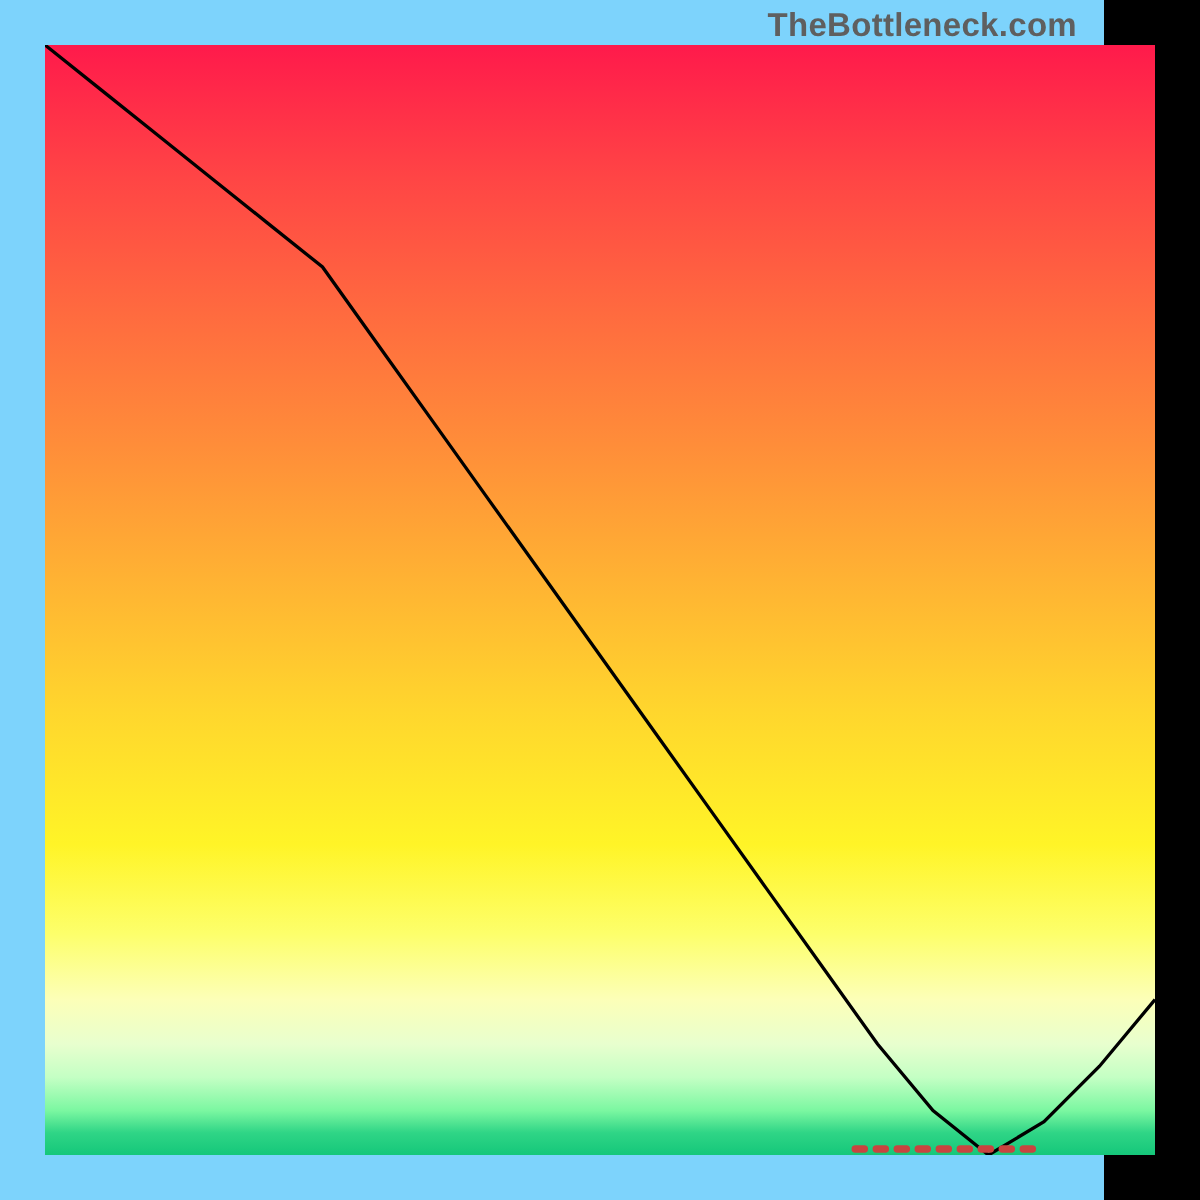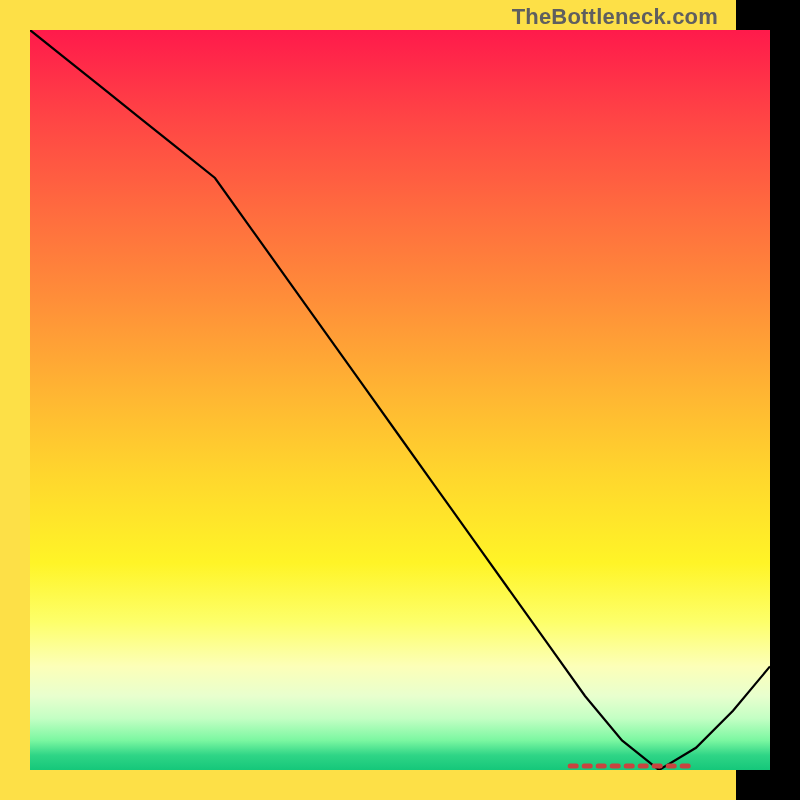--- a/index.html
+++ b/index.html
@@ -8,21 +8,21 @@
     width: 800px;
     height: 800px;
     background: #000;
     overflow: hidden;
     font-family: Arial, Helvetica, sans-serif;
   }
   .frame {
     position: relative;
     width: 736px;
     height: 800px;
-    background: #fde047;
+    background: #7dd3fc;
   }
   .watermark {
     position: absolute;
     top: 4px;
     right: 18px;
     font-size: 22px;
     font-weight: 600;
     color: #5f5f5f;
     letter-spacing: 0.2px;
   }

